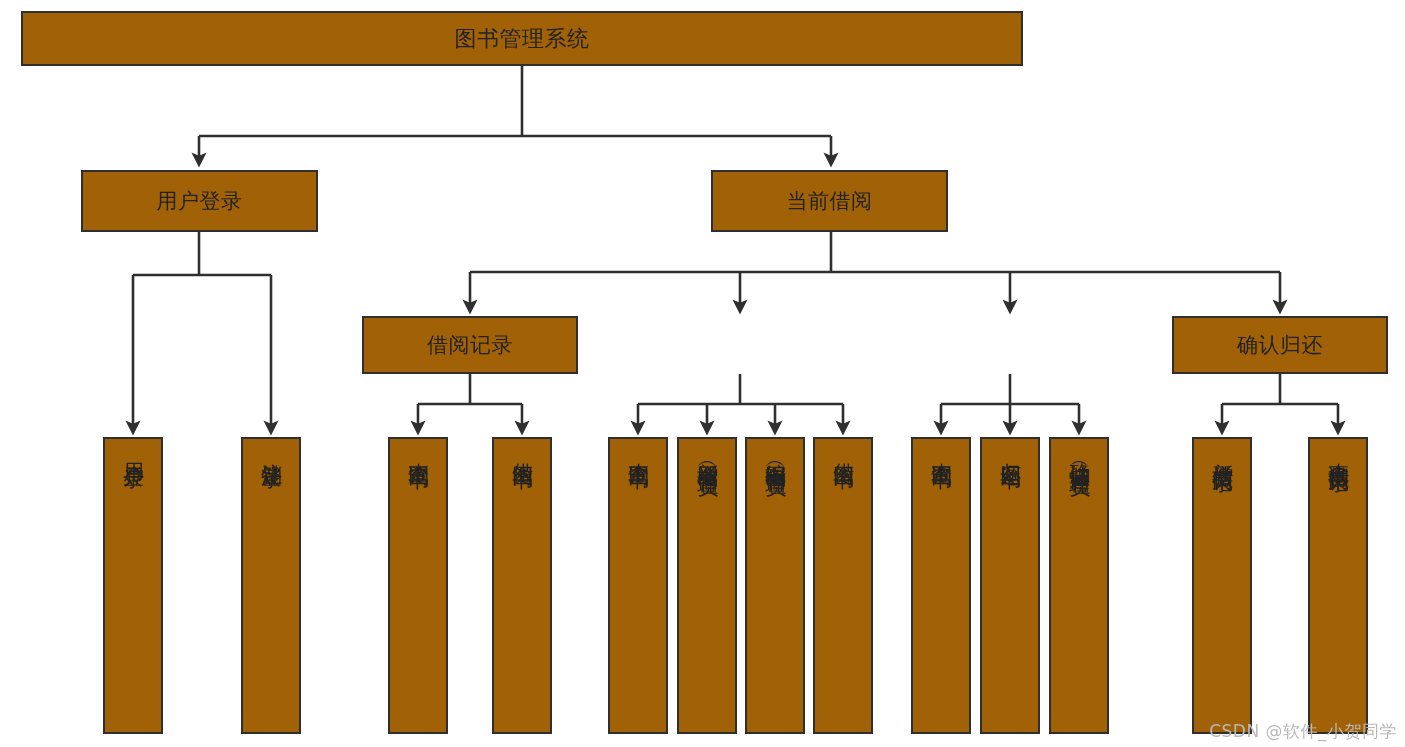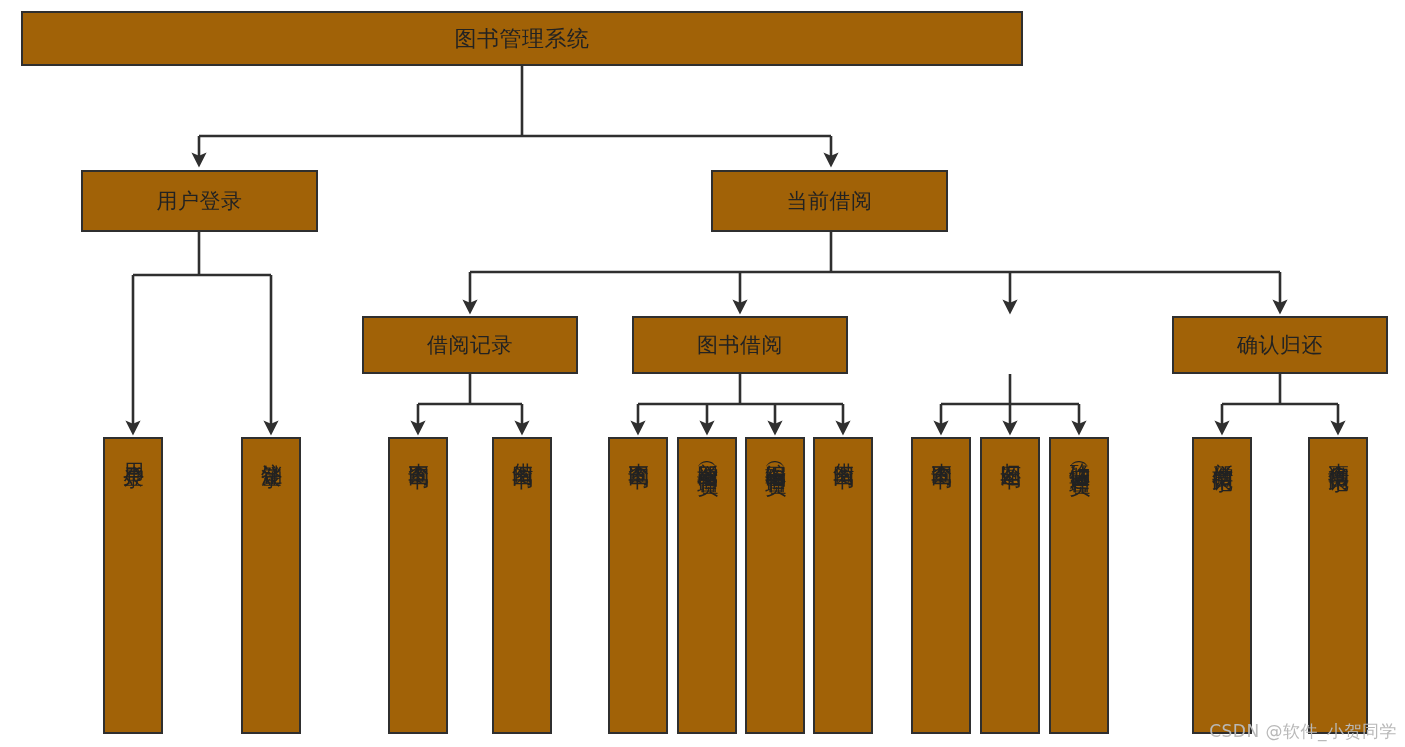--- a/index.html
+++ b/index.html
@@ -117,23 +117,20 @@
   <div class="node" style="left:81px;top:170px;width:237px;height:62px;">
     <span class="label">用户登录</span>
   </div>
   <div class="node" style="left:711px;top:170px;width:237px;height:62px;">
     <span class="label">当前借阅</span>
   </div>
 
   <div class="node" style="left:362px;top:316px;width:216px;height:58px;">
     <span class="label">借阅记录</span>
   </div>
-  <div class="node" style="left:632px;top:316px;width:216px;height:58px;">
-    <span class="label">图书借阅</span>
-  </div>
   <div class="node" style="left:1172px;top:316px;width:216px;height:58px;">
     <span class="label">确认归还</span>
   </div>
 
   <div class="node leaf" style="left:103px;top:437px;width:60px;height:297px;">
     <span class="label">用户登录</span>
   </div>
   <div class="node leaf" style="left:241px;top:437px;width:60px;height:297px;">
     <span class="label">注销登录</span>
   </div>

